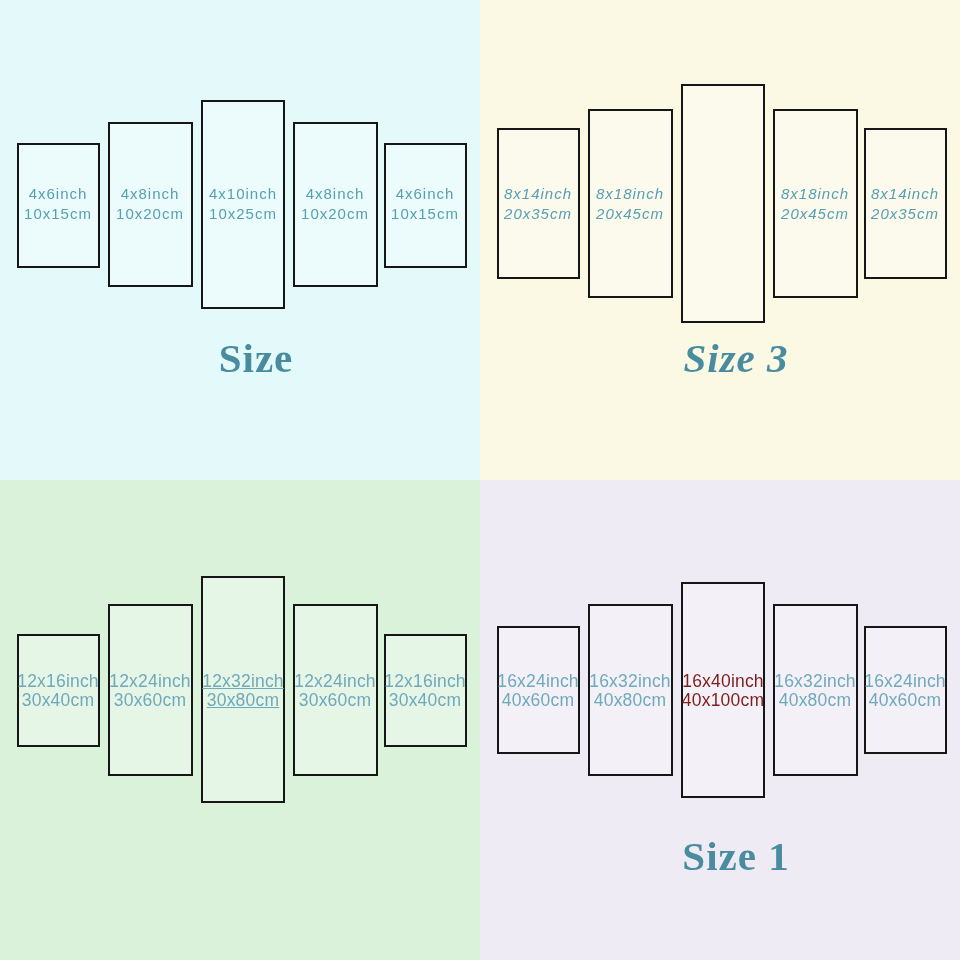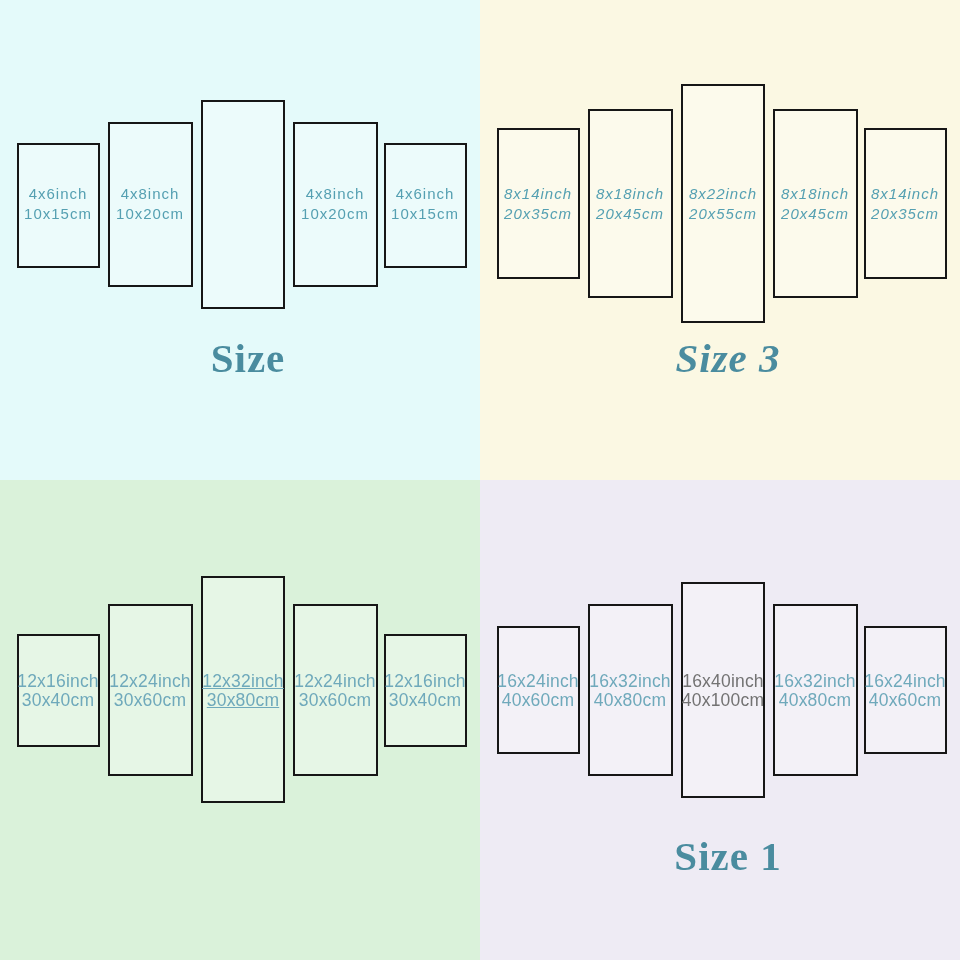--- a/index.html
+++ b/index.html
@@ -42,21 +42,21 @@
   .l4 { left: 273px; } .l5 { left: 363px; }
   .panel-label .line { display: block; }
 
   .q-top .panel-label    { top: 184px; font-size: 15px;   line-height: 19.5px; letter-spacing: 1px; }
   .q-bottom .panel-label { top: 192px; font-size: 17.5px; line-height: 18.5px; letter-spacing: 0.2px; }
 
   
   .q-title {
     position: absolute;
     margin: 0;
-    left: 8px; width: 100%;
+    left: 16px; width: 100%;
     text-align: center;
     font-family: "Liberation Serif", serif;
     font-weight: 700;
     font-size: 41px;
     letter-spacing: 1px;
   }
   .q-top .q-title    { top: 334px; }
   .q-bottom .q-title { top: 352px; }
 </style>
 </head>
@@ -69,20 +69,24 @@
   <div class="panel p4" style="border-color: rgb(22, 22, 22);"></div>
   <div class="panel p5" style="border-color: rgb(22, 22, 22);"></div>
   <div class="panel-label l1" style="color: rgb(85, 160, 178);">
     <span class="line">4x6inch</span>
     <span class="line">10x15cm</span>
   </div>
   <div class="panel-label l2" style="color: rgb(85, 160, 178);">
     <span class="line">4x8inch</span>
     <span class="line">10x20cm</span>
   </div>
+  <div class="panel-label l3" style="color: rgb(85, 160, 178);">
+    <span class="line">4x10inch</span>
+    <span class="line">10x25cm</span>
+  </div>
   <div class="panel-label l4" style="color: rgb(85, 160, 178);">
     <span class="line">4x8inch</span>
     <span class="line">10x20cm</span>
   </div>
   <div class="panel-label l5" style="color: rgb(85, 160, 178);">
     <span class="line">4x6inch</span>
     <span class="line">10x15cm</span>
   </div>
   <h2 class="q-title" style="color: rgb(74, 140, 159);">Size</h2>
 </section>
@@ -93,24 +97,20 @@
   <div class="panel p3" style="border-color: rgb(22, 22, 22);"></div>
   <div class="panel p4" style="border-color: rgb(22, 22, 22);"></div>
   <div class="panel p5" style="border-color: rgb(22, 22, 22);"></div>
   <div class="panel-label l1" style="color: rgb(85, 160, 178);">
     <span class="line">8x14inch</span>
     <span class="line">20x35cm</span>
   </div>
   <div class="panel-label l2" style="color: rgb(85, 160, 178);">
     <span class="line">8x18inch</span>
     <span class="line">20x45cm</span>
-  </div>
-  <div class="panel-label l3" style="color: rgb(85, 160, 178);">
-    <span class="line">8x22inch</span>
-    <span class="line">20x55cm</span>
   </div>
   <div class="panel-label l4" style="color: rgb(85, 160, 178);">
     <span class="line">8x18inch</span>
     <span class="line">20x45cm</span>
   </div>
   <div class="panel-label l5" style="color: rgb(85, 160, 178);">
     <span class="line">8x14inch</span>
     <span class="line">20x35cm</span>
   </div>
   <h2 class="q-title" style="color: rgb(74, 140, 159);">Size 3</h2>
@@ -151,21 +151,21 @@
   <div class="panel p4" style="border-color: rgb(22, 22, 22);"></div>
   <div class="panel p5" style="border-color: rgb(22, 22, 22);"></div>
   <div class="panel-label l1" style="color: rgb(111, 169, 187);">
     <span class="line">16x24inch</span>
     <span class="line">40x60cm</span>
   </div>
   <div class="panel-label l2" style="color: rgb(111, 169, 187);">
     <span class="line">16x32inch</span>
     <span class="line">40x80cm</span>
   </div>
-  <div class="panel-label l3" style="color: #737373;">
+  <div class="panel-label l3" style="color: #7f1d1d;">
     <span class="line">16x40inch</span>
     <span class="line">40x100cm</span>
   </div>
   <div class="panel-label l4" style="color: rgb(111, 169, 187);">
     <span class="line">16x32inch</span>
     <span class="line">40x80cm</span>
   </div>
   <div class="panel-label l5" style="color: rgb(111, 169, 187);">
     <span class="line">16x24inch</span>
     <span class="line">40x60cm</span>

